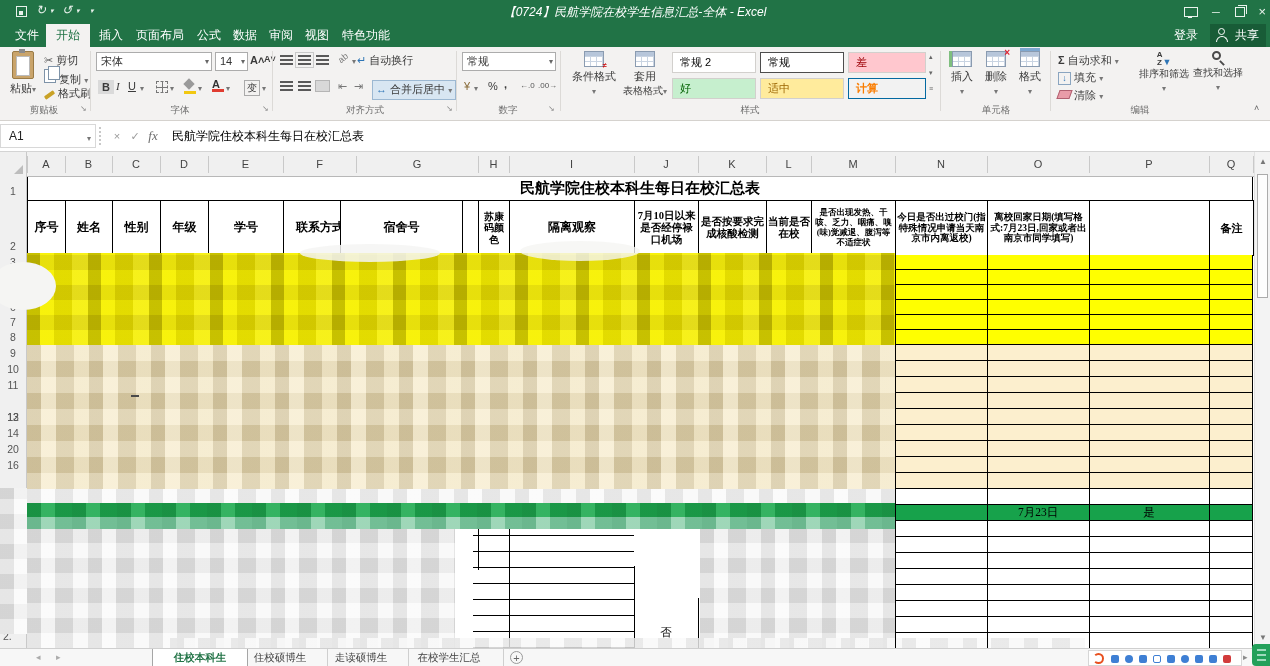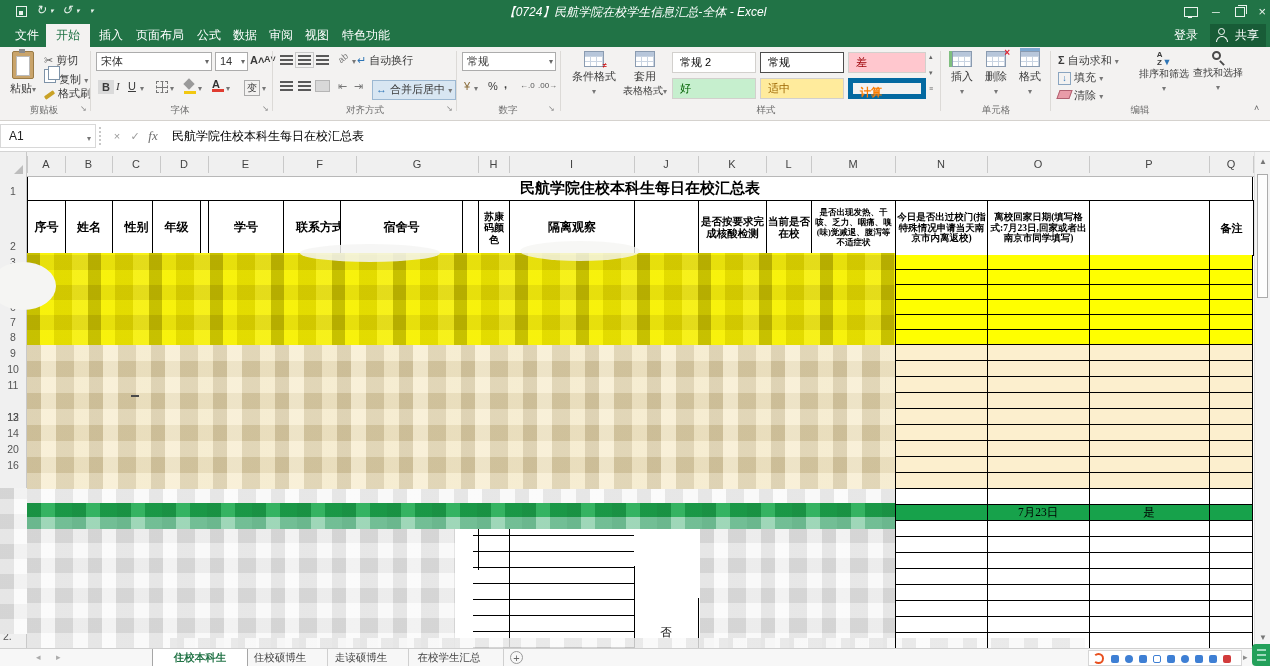--- a/index.html
+++ b/index.html
@@ -37,21 +37,21 @@
   .rsm{position:absolute;font-size:11px;color:#3B3B3B;white-space:nowrap;}
   .caret{color:#777;font-size:8px;}
   .combo{position:absolute;background:#fff;border:1px solid #ACACAC;box-sizing:border-box;font-size:11px;color:#333;line-height:17px;padding-left:4px;}
   .combo .dd{position:absolute;right:2px;top:0;font-size:8px;color:#666;}
   .bars{display:inline-block;width:13px;height:10px;background:repeating-linear-gradient(to bottom,#595959 0 2px,transparent 2px 4px);}
   .tile{position:absolute;height:21px;border:1px solid #D2D0CD;background:#fff;box-sizing:border-box;font-size:11px;line-height:19px;text-align:left;padding-left:7px;color:#000;}
   .tile.sel{border:1.5px solid #4d4d4d;}
   .tile.bad{background:#FFC7CE;color:#9C0006;}
   .tile.good{background:#C6EFCE;color:#006100;}
   .tile.mid{background:#FFEB9C;color:#9C6500;}
-  .tile.calc{background:#F2F2F2;color:#FA7D00;border:5px solid #0369a1;font-weight:bold;}
+  .tile.calc{background:#F2F2F2;color:#FA7D00;border:1px solid #0369a1;font-weight:bold;}
   .bigbtn{position:absolute;top:4px;width:58px;height:52px;text-align:center;font-size:11px;color:#3B3B3B;}
   .tblico{position:relative;display:inline-block;width:18px;height:14px;border:1px solid #8A9BB0;background:
      linear-gradient(#B7C6DA 0 0) 0 0/18px 4px no-repeat,
      repeating-linear-gradient(to bottom,transparent 0 4px,#C9D4E2 4px 5px),
      repeating-linear-gradient(to right,transparent 0 5px,#C9D4E2 5px 6px),#fff;}
   .clipico{position:relative;display:inline-block;width:20px;height:26px;background:#C9A46B;border:1px solid #9A7B46;border-radius:2px;}
   .clipico::after{content:"";position:absolute;left:3px;top:4px;width:12px;height:18px;background:#fff;border:1px solid #BBB;}
   .clipico::before{content:"";position:absolute;left:6px;top:-3px;width:6px;height:4px;background:#8C8C8C;z-index:2;}
   .copyico{position:relative;display:inline-block;width:10px;height:12px;border:1px solid #7E93A8;background:#fff;}
   .copyico::after{content:"";position:absolute;left:3px;top:-4px;width:10px;height:12px;border:1px solid #7E93A8;background:#fff;}
@@ -251,21 +251,21 @@
     </div>
     <div class="tile" style="left:672px;top:5px;width:84px;">常规 2</div>
     <div class="tile sel" style="left:760px;top:5px;width:84px;">常规</div>
     <div class="tile bad" style="left:848px;top:5px;width:78px;">差</div>
     <div class="tile good" style="left:672px;top:31px;width:84px;">好</div>
     <div class="tile mid" style="left:760px;top:31px;width:84px;">适中</div>
     <div class="tile calc" style="left:848px;top:31px;width:78px;">计算</div>
     <span class="rsm cv" style="left:929px;top:6px;font-size:7px;color:#666;" data-glyph="▴"></span>
     <span class="rsm cv" style="left:929px;top:22px;font-size:7px;color:#666;" data-glyph="▾"></span>
     <span class="rsm cv" style="left:929px;top:38px;font-size:7px;color:#666;" data-glyph="≡"></span>
-    <div class="glabel" style="left:736px;width:60px;">样式</div>
+    <div class="glabel" style="left:720px;width:60px;">样式</div>
     <div class="gsep" style="left:940px;"></div>
 
     <div class="bigbtn" style="left:946px;width:32px;">
       <span class="tblico" style="box-shadow:-3px 0 0 #7FBF7F;"></span><br>
       <span>插入</span><br><span class="caret cv" data-glyph="▾"></span>
     </div>
     <div class="bigbtn" style="left:980px;width:32px;">
       <span class="tblico"><span style="position:absolute;right:-5px;top:-5px;color:#D23;font-size:10px;font-weight:bold;">×</span></span><br>
       <span>删除</span><br><span class="caret cv" data-glyph="▾"></span>
     </div>
@@ -359,26 +359,27 @@
   <span class="rn" style="top:427px;">14</span>
   <span class="rn" style="top:443px;">20</span>
   <span class="rn" style="top:459px;">16</span>
   <span class="rn" style="top:630px;text-align:left;padding-left:3px;">2.</span>
 
   <div class="titlecell sheetfont">民航学院住校本科生每日在校汇总表</div>
 
   <div class="hc sheetfont" style="left:27px;width:39px;font-size:12px;">序号</div>
   <div class="hc sheetfont" style="left:65px;width:48px;font-size:12px;">姓名</div>
   <div class="hc sheetfont" style="left:112px;width:49px;font-size:12px;">性别</div>
-  <div class="hc sheetfont" style="left:152px;width:49px;font-size:12px;">年级</div>
+  <div class="hc sheetfont" style="left:160px;width:49px;font-size:12px;">年级</div>
   <div class="hc sheetfont" style="left:283px;width:74px;font-size:12px;">联系方式</div>
   <div class="hc sheetfont" style="left:208px;width:76px;font-size:12px;">学号</div>
   <div class="hc sheetfont" style="left:340px;width:123px;font-size:12px;">宿舍号</div>
   <div class="hc sheetfont" style="left:478px;width:32px;font-size:10px;">苏康码颜色</div>
   <div class="hc sheetfont" style="left:509px;width:126px;font-size:12px;">隔离观察</div>
+  <div class="hc sheetfont" style="left:634px;width:65px;font-size:10.5px;">7月10日以来是否经停禄口机场</div>
   <div class="hc sheetfont" style="left:698px;width:69px;font-size:10.5px;">是否按要求完成核酸检测</div>
   <div class="hc sheetfont" style="left:766px;width:46px;font-size:10.5px;">当前是否在校</div>
   <div class="hc sheetfont" style="left:811px;width:85px;font-size:8.5px;">是否出现发热、干咳、乏力、咽痛、嗅(味)觉减退、腹泻等不适症状</div>
   <div class="hc sheetfont" style="left:895px;width:93px;font-size:9.5px;">今日是否出过校门(指特殊情况申请当天南京市内离返校)</div>
   <div class="hc sheetfont" style="left:987px;width:103px;font-size:9.5px;">离校回家日期(填写格式:7月23日,回家或者出南京市同学填写)</div>
   <div class="hc sheetfont" style="left:1209px;width:45px;font-size:11px;">备注</div>
 
   <div class="band rows15" style="top:255px;height:90px;background-color:#FFFF00;"></div>
   <div class="band rows16" style="top:345px;height:144px;background-color:#FCEFCE;"></div>
   <div class="band" style="top:489px;height:15px;background-color:#FFFFFF;"></div>

